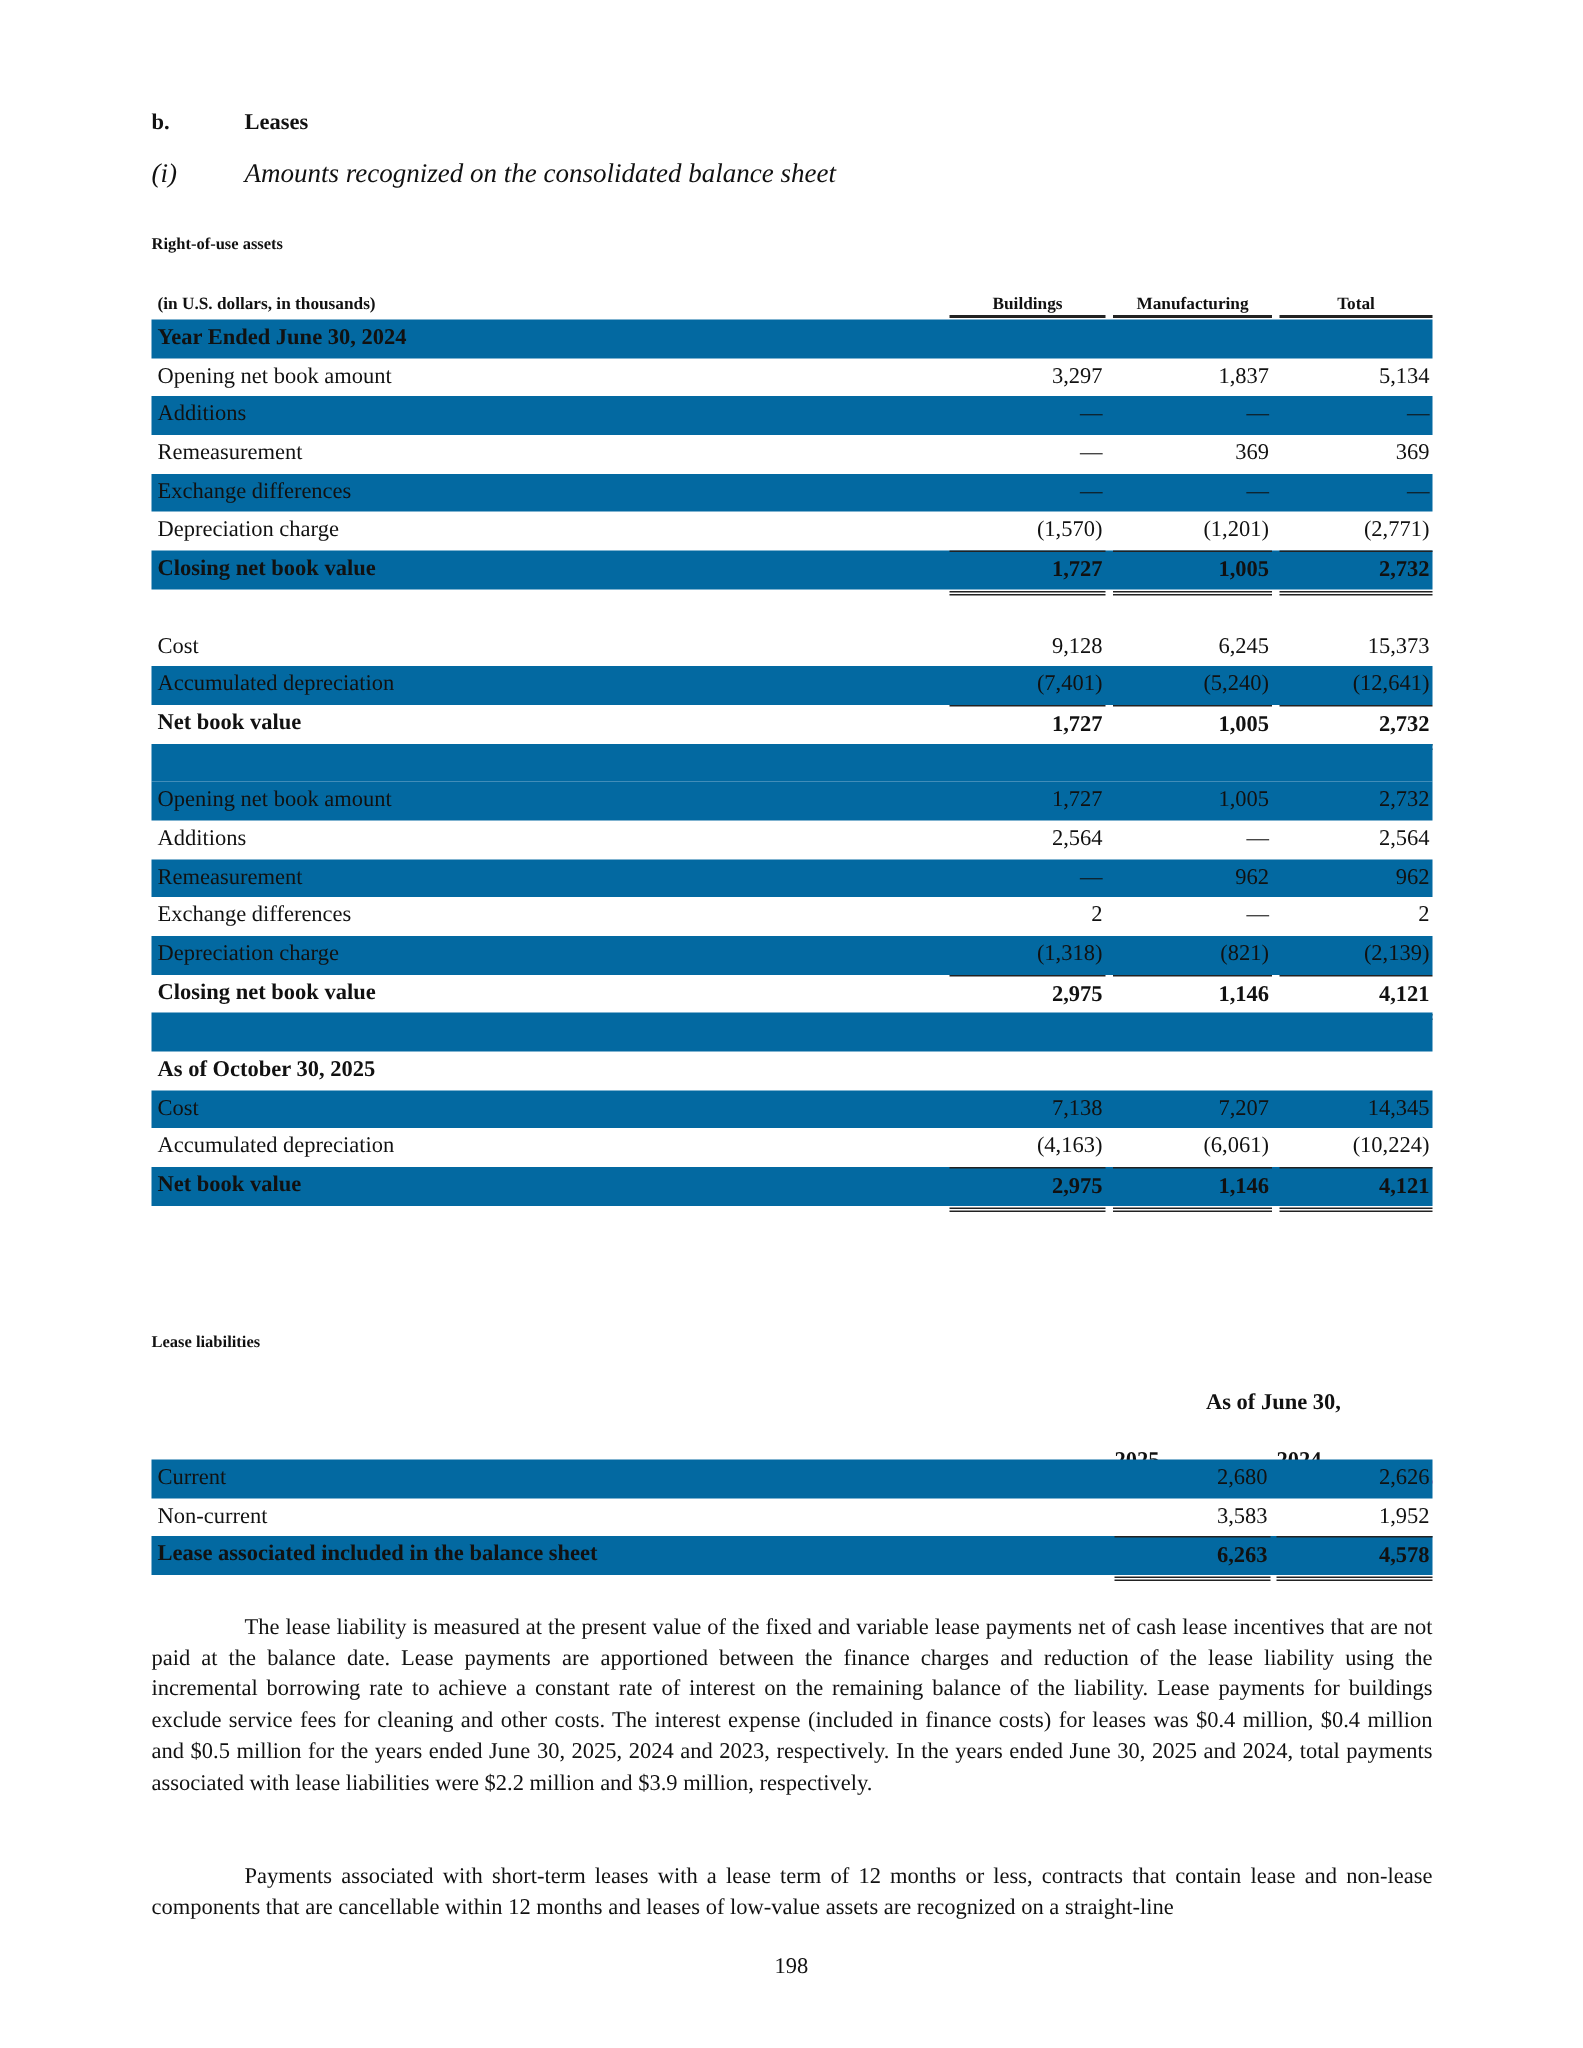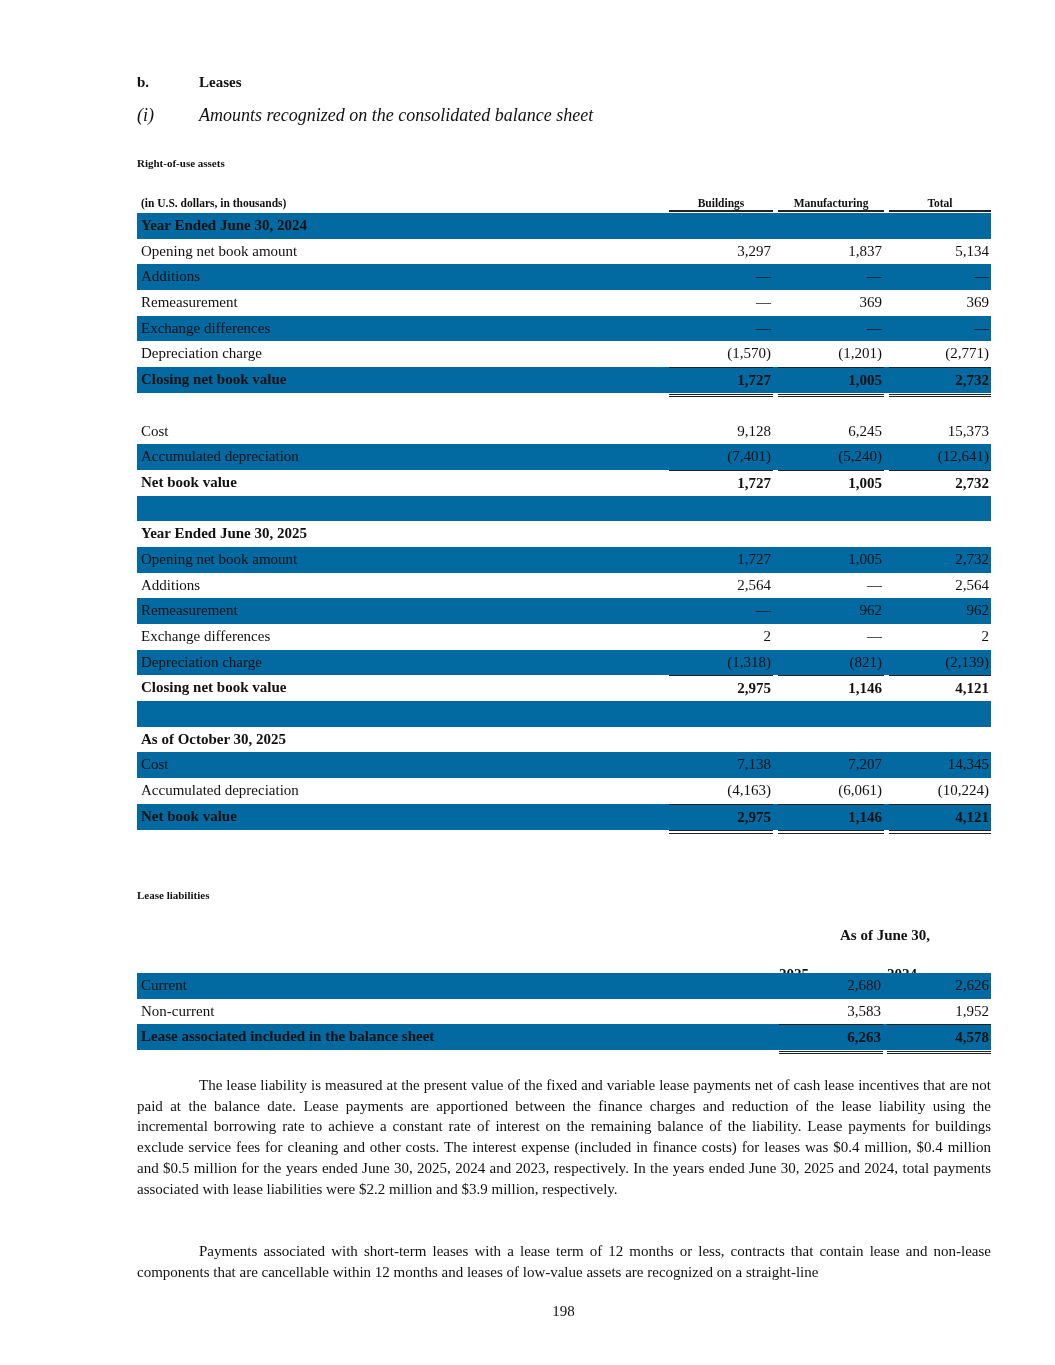--- a/index.html
+++ b/index.html
@@ -1,17 +1,17 @@
 <!DOCTYPE html>
 <html><head>
 <meta charset="utf-8">
 <style>
   html, body { margin:0; padding:0; background:#ffffff; }
   body { width:1055px; height:1365px; position:relative; font-family:"Liberation Serif", "DejaVu Serif", serif; color:#111; overflow:hidden; }
-  .abs { position:absolute;margin-left:36px; }
+  .abs { position:absolute; }
   .section-head { left:101px; top:74px; font-size:15px; font-weight:bold; }
   .section-head .num { display:inline-block; width:62px; }
   .section-sub { left:101px; top:105px; font-size:18px; font-style:italic; }
   .section-sub .num { display:inline-block; width:62px; }
   .h-title { left:101px; font-size:11px; font-weight:bold; }
 
   
   .rou { left:101px; top:194px; width:854px; }
   .hdr-row { position:relative; height:19px; font-size:11.5px; font-weight:bold; }
   .hdr-row .unit { position:absolute; left:4px; top:3px; }
@@ -138,26 +138,20 @@
         <span class="val c1 single-top double-bottom">1,727</span>
         <span class="val c2 single-top double-bottom">1,005</span>
         <span class="val c3 single-top double-bottom">2,732</span>
       </div>
       <div class="row stripe">
         <span class="label"></span>
         <span class="val c1"></span>
         <span class="val c2"></span>
         <span class="val c3"></span>
       </div>
-      <div class="row bold">
-        <span class="label">Year Ended June 30, 2025</span>
-        <span class="val c1"></span>
-        <span class="val c2"></span>
-        <span class="val c3"></span>
-      </div>
       <div class="row stripe">
         <span class="label">Opening net book amount</span>
         <span class="val c1">1,727</span>
         <span class="val c2">1,005</span>
         <span class="val c3">2,732</span>
       </div>
       <div class="row">
         <span class="label">Additions</span>
         <span class="val c1">2,564</span>
         <span class="val c2">—</span>

